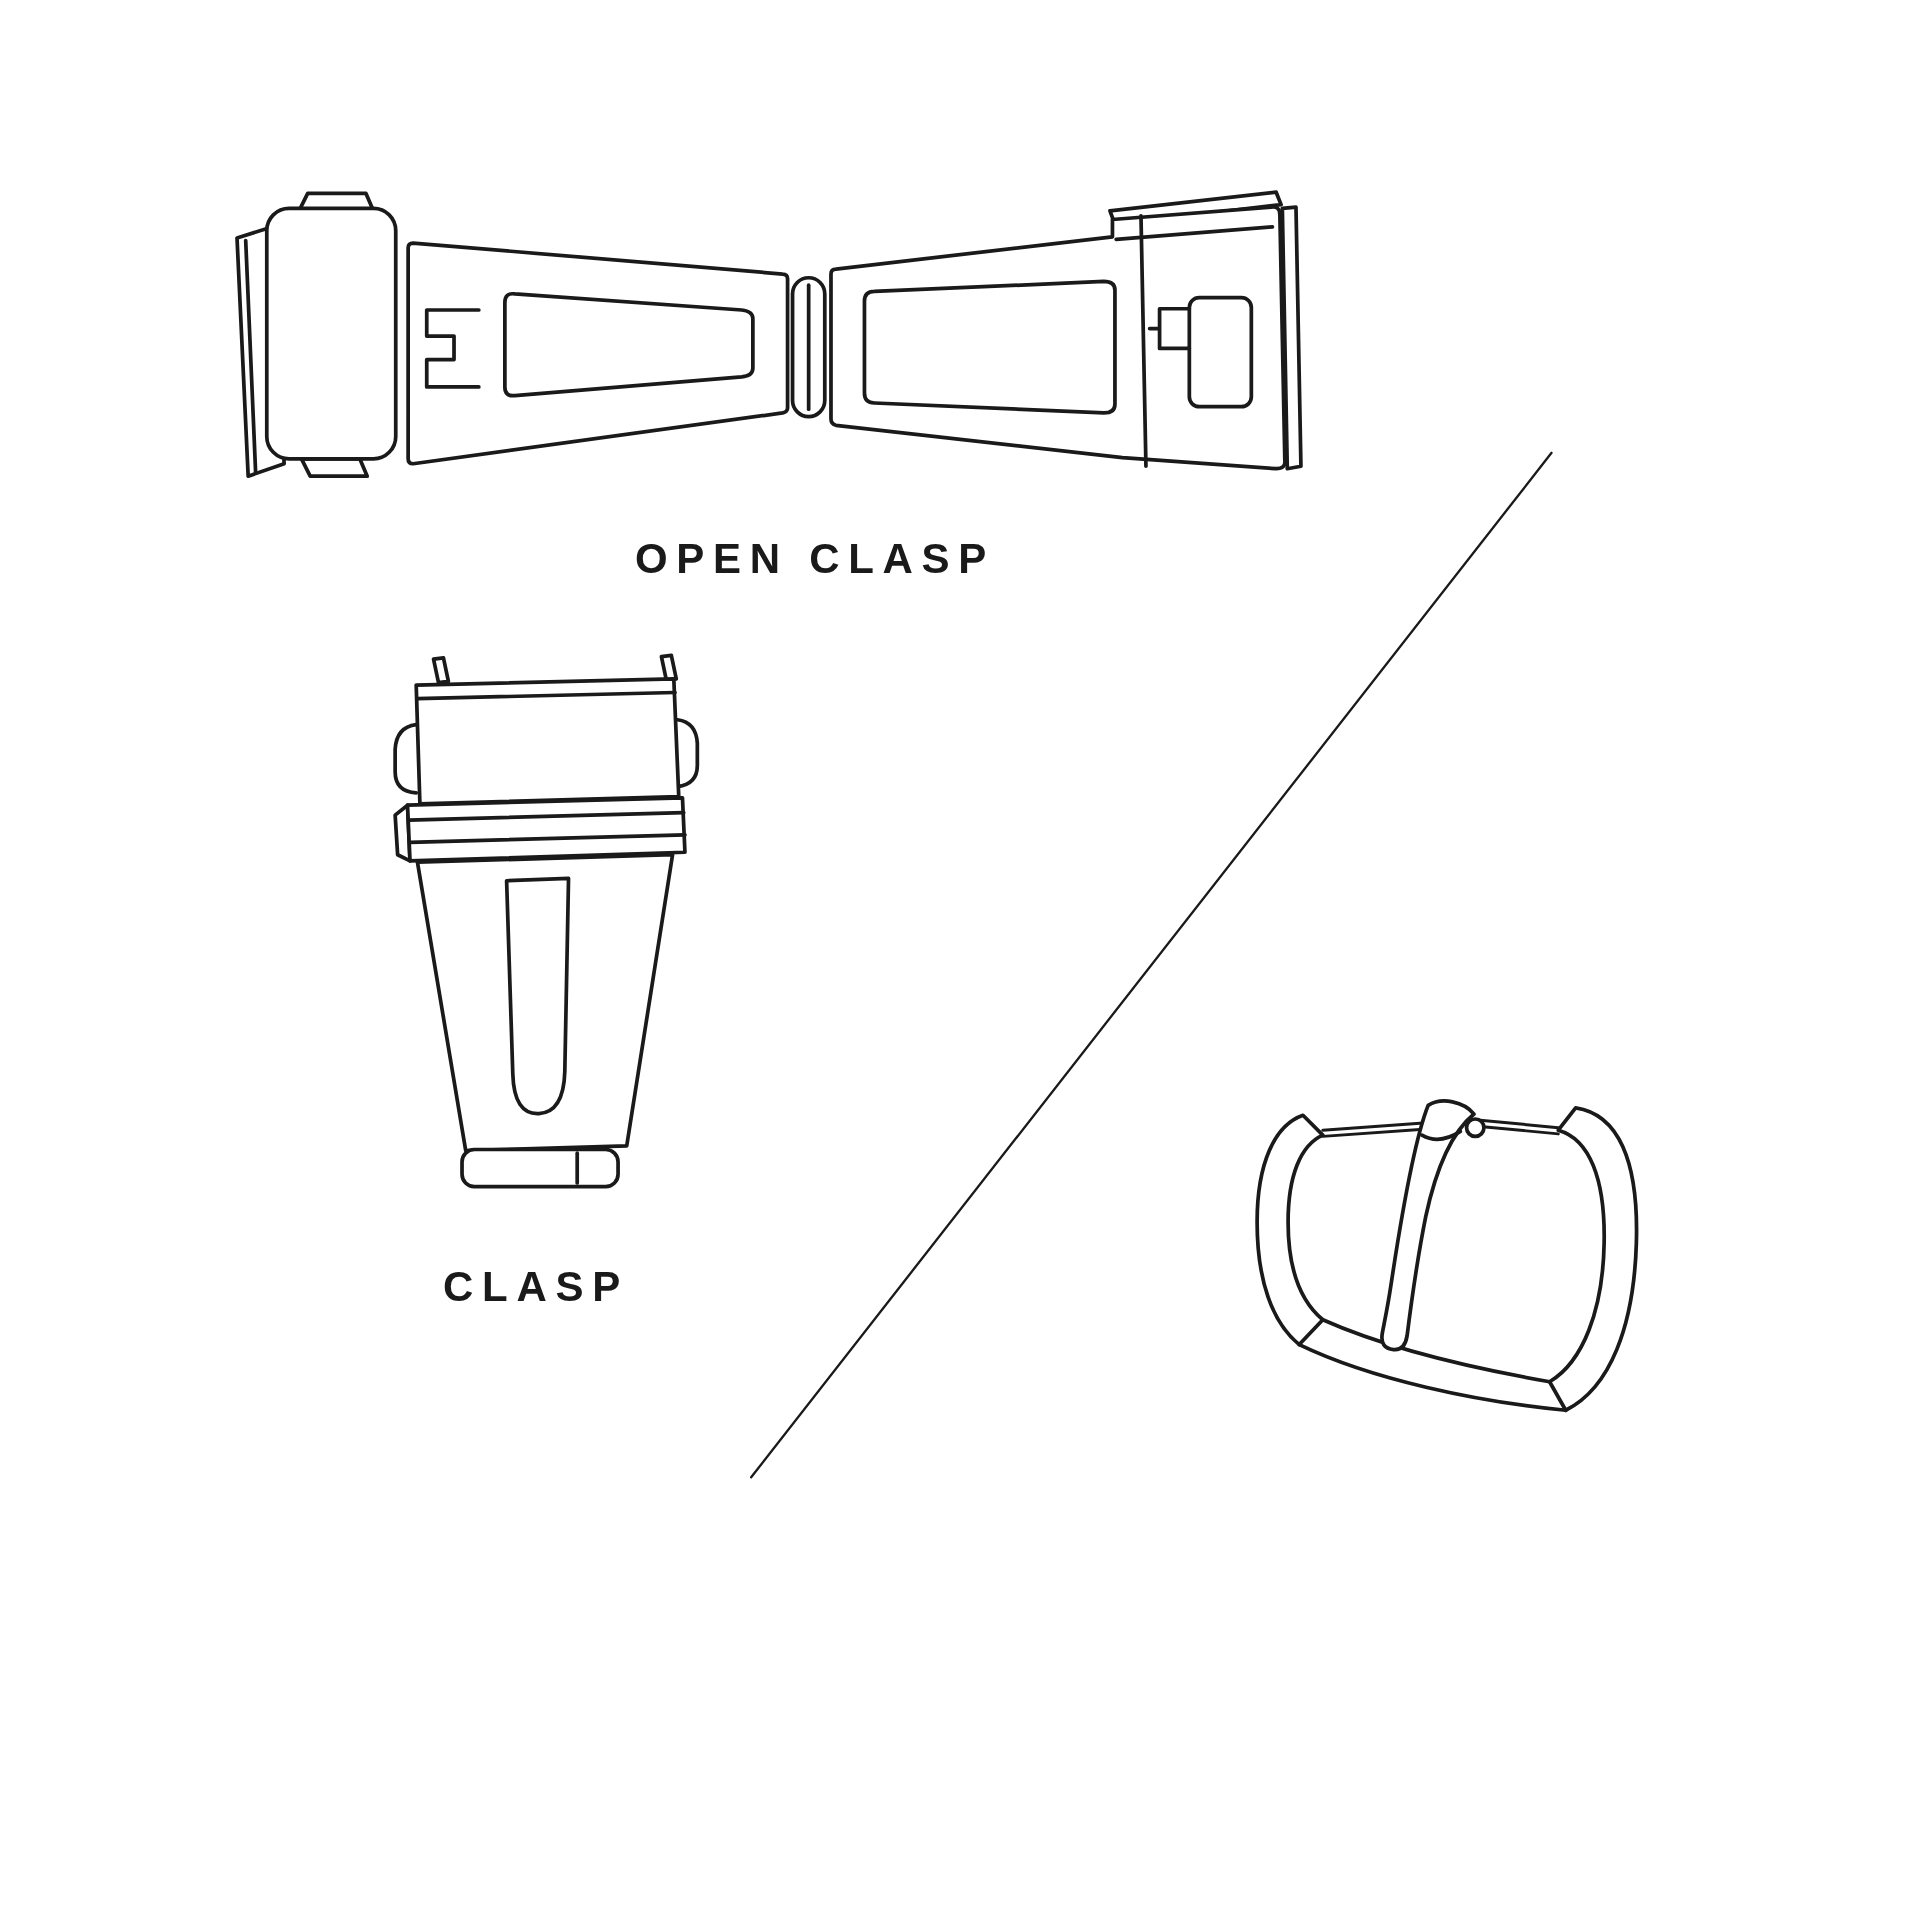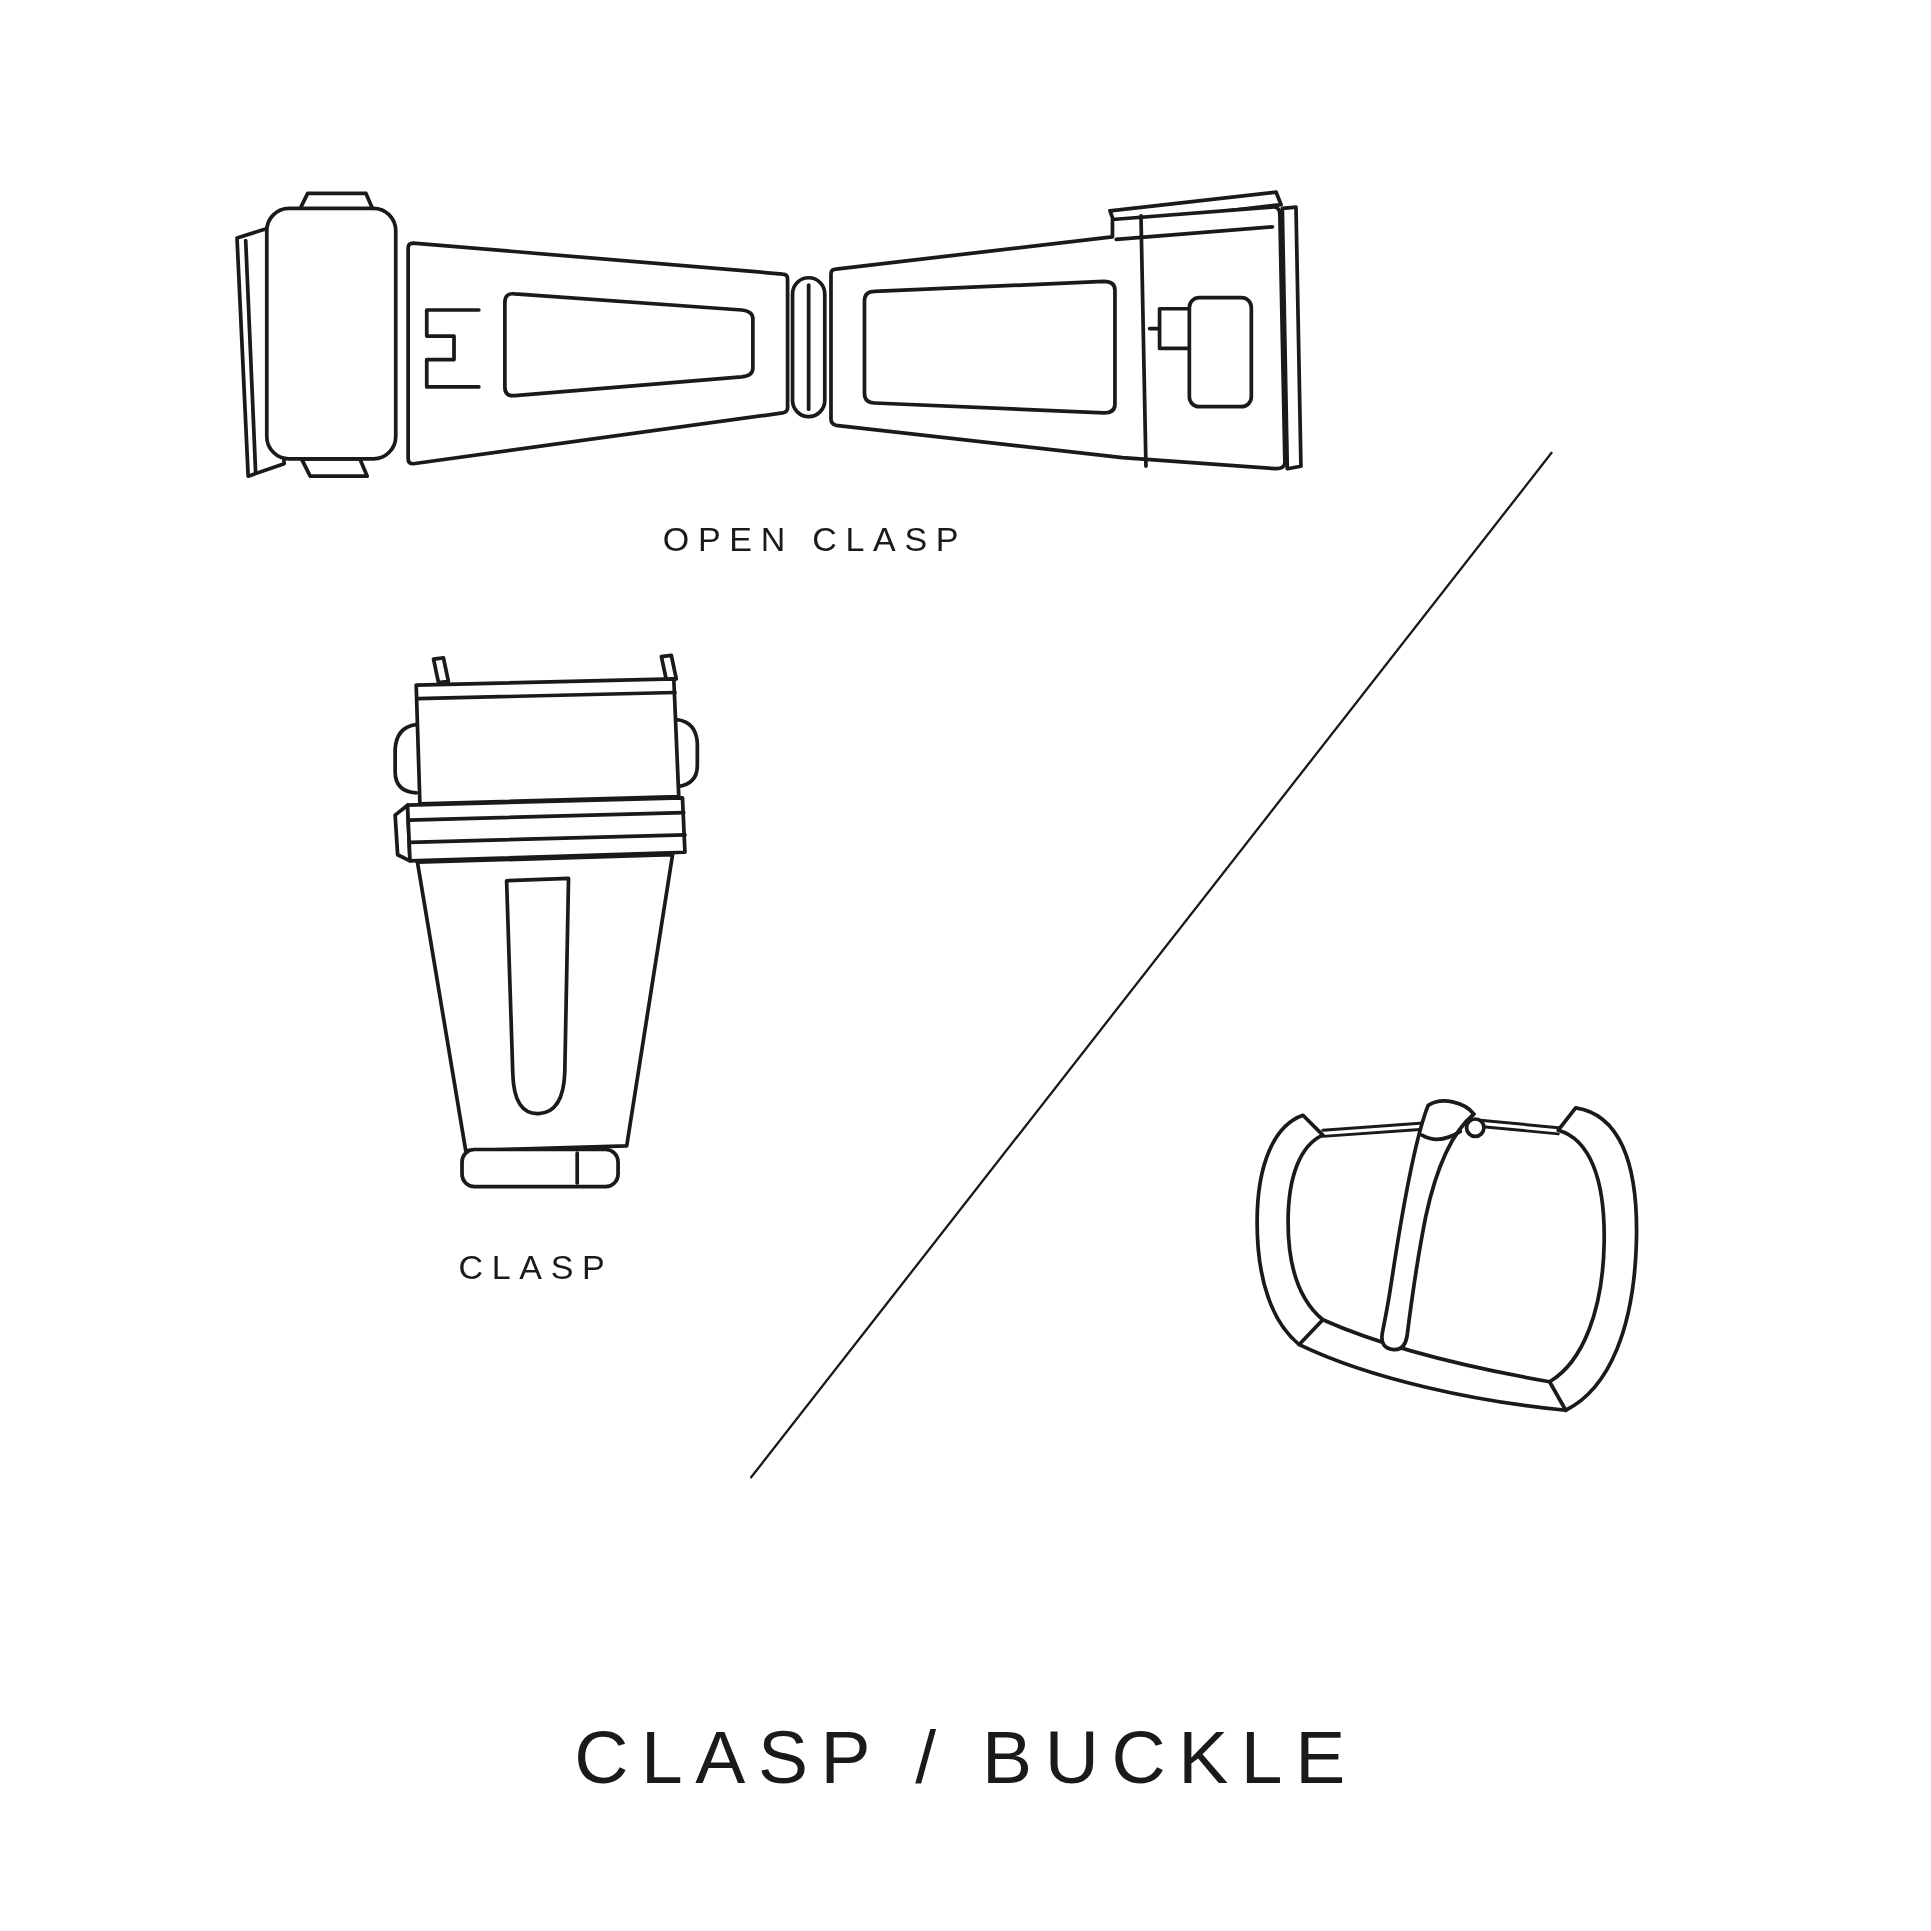--- a/index.html
+++ b/index.html
@@ -28,25 +28,26 @@
     stroke:var(--line);
     stroke-width:3;
     fill:var(--bg);
     stroke-linecap:round;
     stroke-linejoin:round;
   }
   .thin{stroke-width:2.4;}
   .label{
     position:absolute;
     transform:translate(-50%,-50%);
-    font-size:34px;
-    font-weight:400;
+    font-size:42px;
+    font-weight:700;
     letter-spacing:8.7px;
     white-space:nowrap;
     color:var(--text);
+    margin-top:20px;
   }
   .title{
     position:absolute;
     transform:translate(-50%,-50%);
     font-size:75px;
     font-weight:400;
     letter-spacing:12.6px;
     white-space:nowrap;
     color:var(--text);
   }
@@ -143,16 +144,15 @@
       <path class="ln thin" d="M66,25 L150,19 M66,30 L150,24 M193,17 L256,23 M193,22 L256,28"></path>
       <circle class="shape" cx="189" cy="23" r="7"></circle>
     </g>
 
     <g>
       <path class="shape" d="M151,5 C141,30 130,90 121,150 C118,170 115,183 114,189 Q112,201 123,202 Q132,203 134,191 C136,175 142,130 149,95 C155,67 166,30 188,12 C180,2 162,-2 151,5 Z"></path>
       <path class="ln" d="M146,29 Q160,37 177,26"></path>
     </g>
   </svg>
 
-  <div class="title" style="left:966px;top:1757px;">CLASP / BUCKLE</div>
 
 </div>
 
 
 </body></html>

